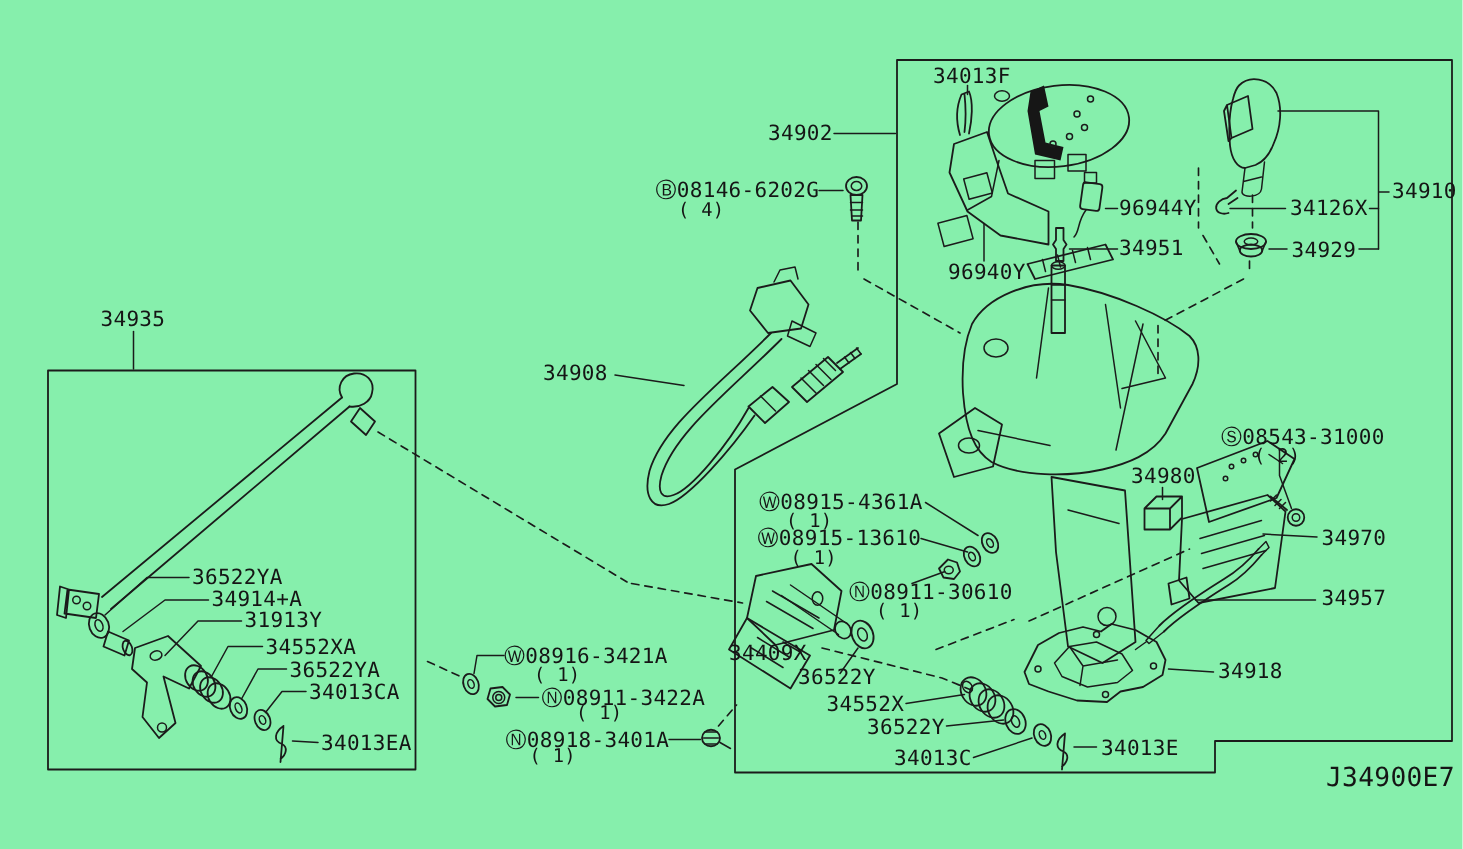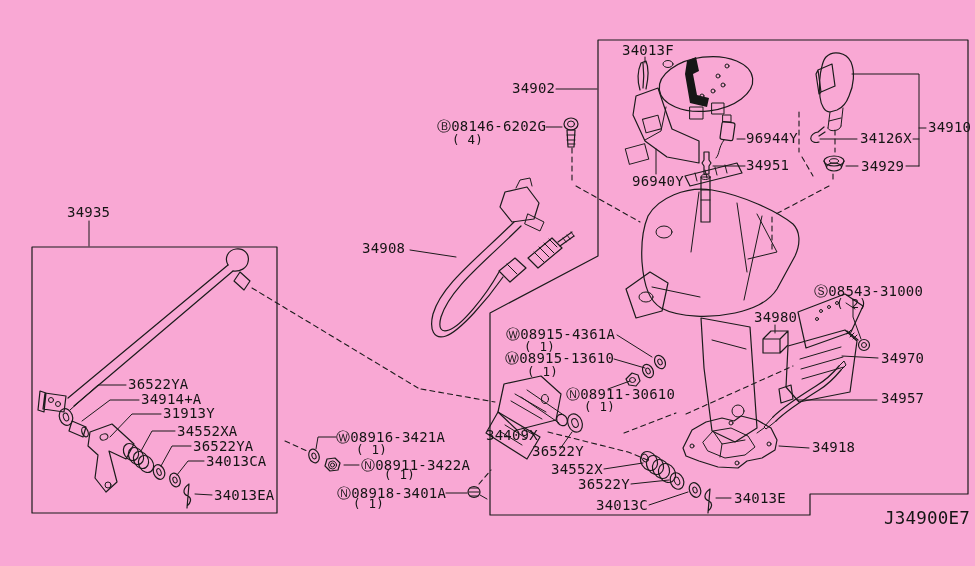--- a/index.html
+++ b/index.html
@@ -1,16 +1,16 @@
 <!DOCTYPE html>
 <html><head>
 <meta charset="utf-8">
 <style>
   html,body{margin:0;padding:0;background:#ffffff;}
-  #stage{position:relative;width:975px;height:566px;background:#f9a8d4;overflow:hidden;}
+  #stage{position:relative;width:975px;height:566px;background:#86efac;overflow:hidden;}
   svg{position:absolute;left:0;top:0;}
   svg text{font-family:"DejaVu Sans Mono","DejaVu Sans",monospace;font-size:14px;fill:#151515;letter-spacing:0.2px;}
   svg text.qty{font-size:12.5px;}
   svg text.code{font-size:17.5px;}
   .ln{fill:none;stroke:#1b1b1b;stroke-width:1.2;stroke-linecap:round;stroke-linejoin:round;}
   .thin{fill:none;stroke:#1b1b1b;stroke-width:1;stroke-linecap:round;stroke-linejoin:round;}
   .dash{fill:none;stroke:#1b1b1b;stroke-width:1.1;stroke-dasharray:5 4;stroke-linecap:round;}
   .blk{fill:#161616;stroke:none;}
 </style>
 </head>

